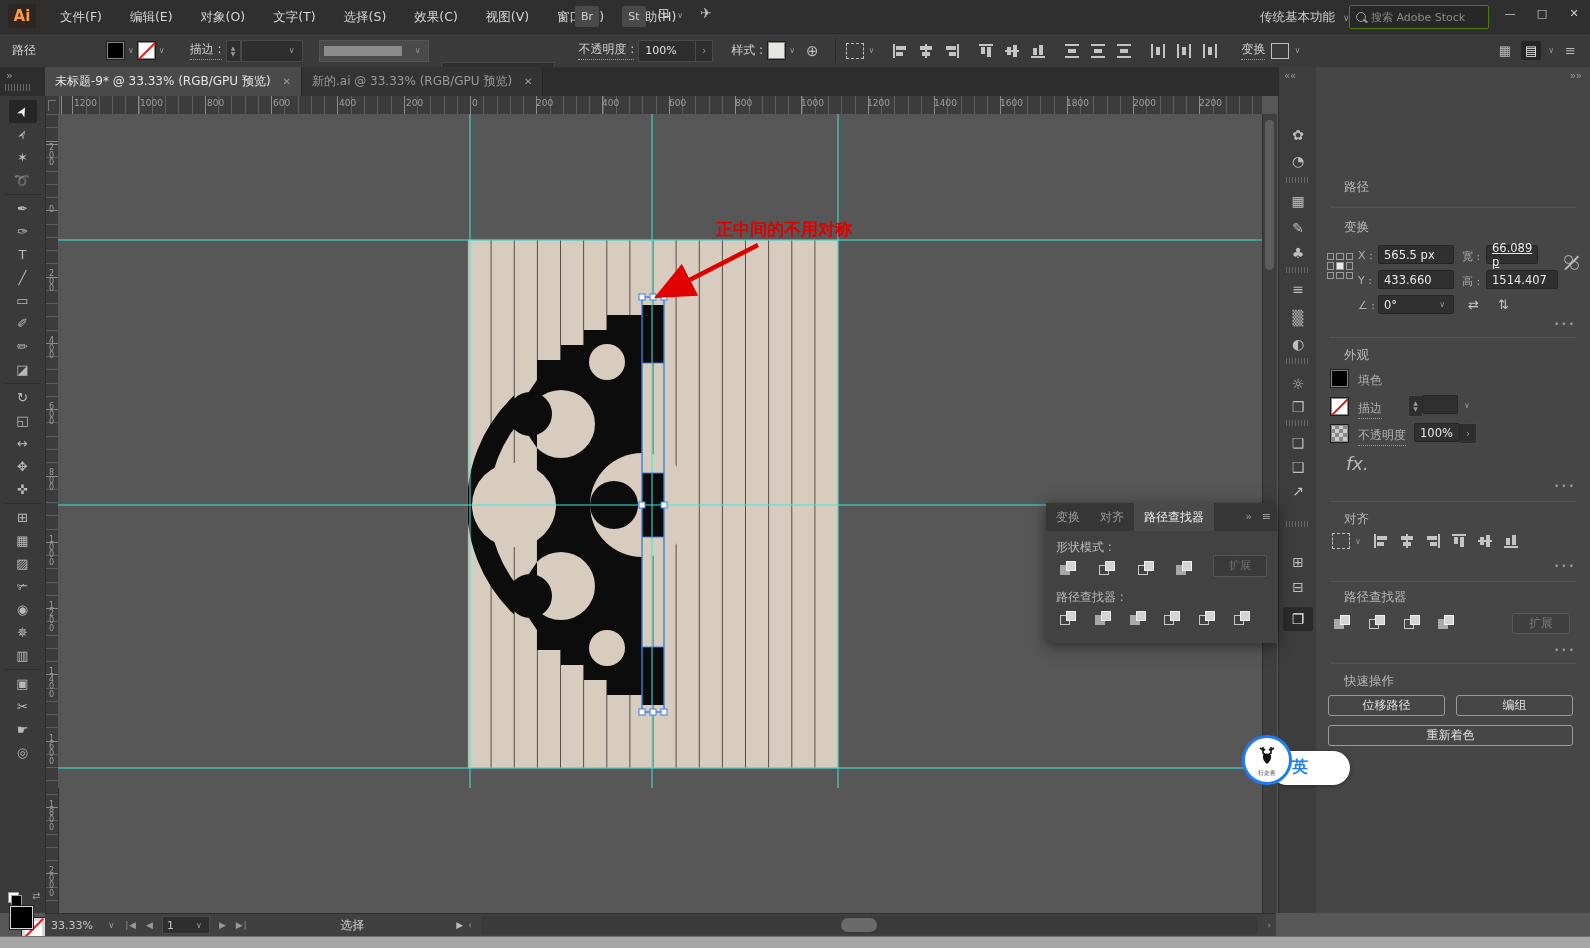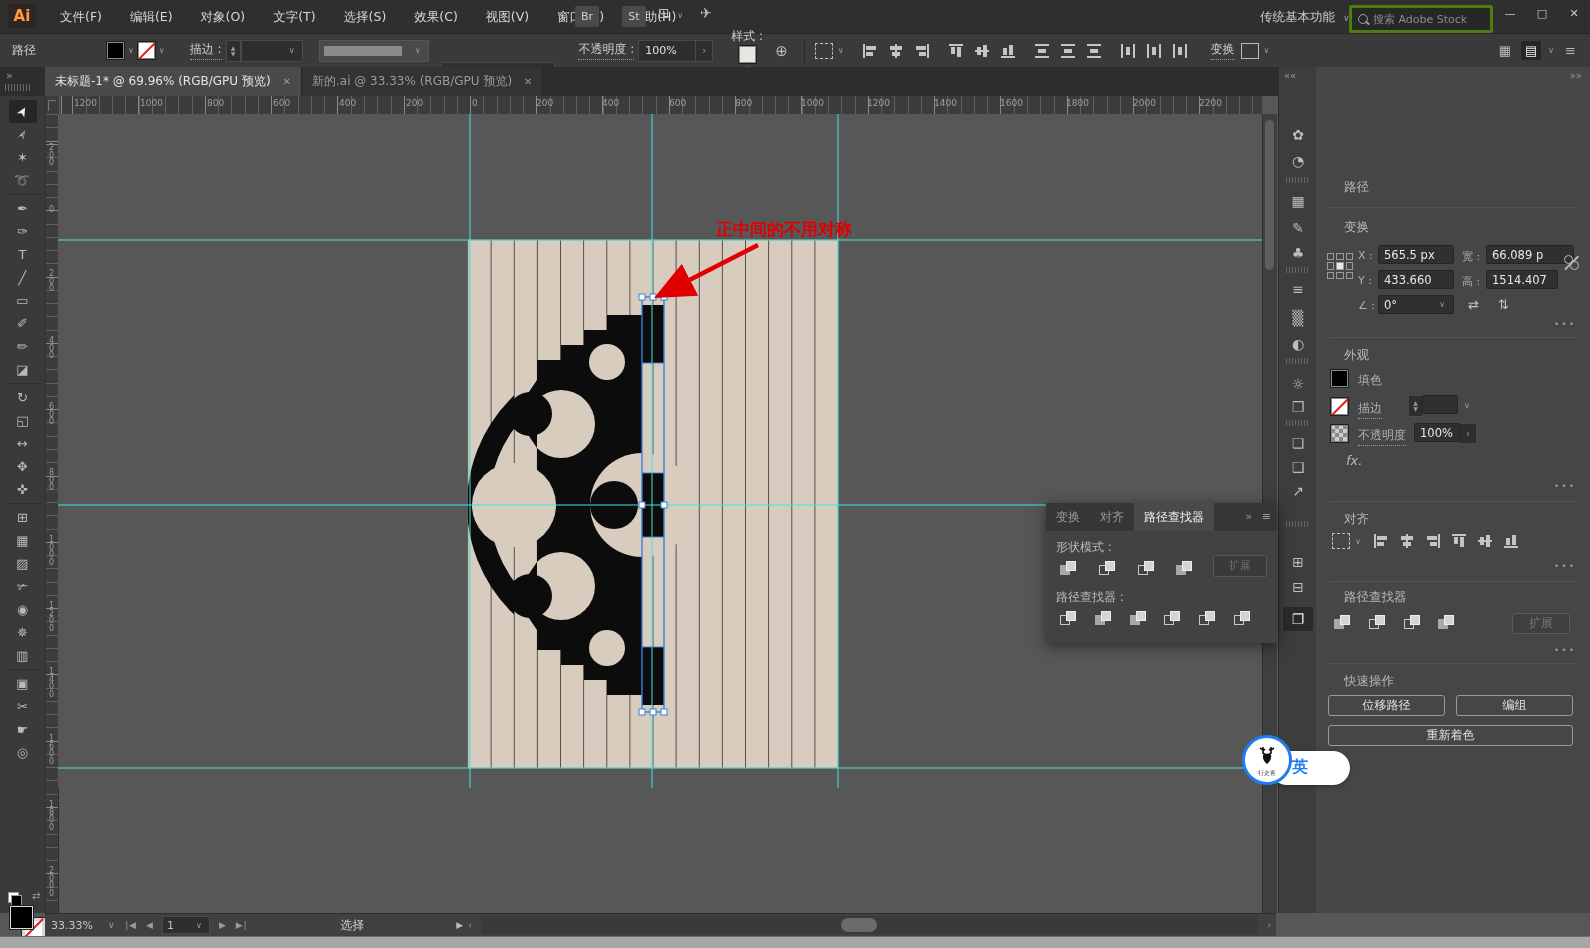--- a/index.html
+++ b/index.html
@@ -6,21 +6,21 @@
   #stage{position:relative;width:1590px;height:948px;background:#575757;overflow:hidden;color:#c8c8c8;font-size:12px;-webkit-user-select:none;user-select:none;}
   
   .menubar{position:absolute;left:0;top:0;width:1590px;height:33px;background:#2f2f2f;border-bottom:1px solid #262626;}
   .ailogo{position:absolute;left:8px;top:4px;width:28px;height:24px;background:#2e2622;color:#ff9a3e;font-weight:bold;font-size:15px;text-align:center;line-height:24px;border-radius:2px;}
   .menus{position:absolute;left:46px;top:0;height:33px;display:flex;}
   .menu-item{padding:0 14px;line-height:33px;color:#d6d6d6;font-size:12.5px;cursor:default;}
   .mb-btn{position:absolute;top:6px;width:24px;height:21px;background:#4a4a4a;color:#cfcfcf;font-size:11px;text-align:center;line-height:21px;border-radius:2px;}
   .mb-ic{position:absolute;top:5px;color:#bdbdbd;font-size:14px;}
   .workspace{position:absolute;left:1260px;top:0;line-height:33px;color:#cfcfcf;font-size:12.5px;}
   .workspace .chev{margin-left:8px;font-size:9px;color:#9a9a9a;}
-  .searchbox{position:absolute;left:1349px;top:5px;width:126px;height:22px;background:#272727;border:3px solid #4d7c0f;border-radius:2px;display:flex;align-items:center;padding:0 6px;color:#8a8a8a;}
+  .searchbox{position:absolute;left:1349px;top:5px;width:126px;height:22px;background:#272727;border:1px solid #4d7c0f;border-radius:2px;display:flex;align-items:center;padding:0 6px;color:#8a8a8a;}
   .mag{width:8px;height:8px;border:1.5px solid #9a9a9a;border-radius:50%;position:relative;margin-right:5px;flex:0 0 auto;}
   .mag::after{content:"";position:absolute;left:6px;top:7px;width:5px;height:1.5px;background:#9a9a9a;transform:rotate(38deg);}
   .searchbox .ph{font-size:11px;white-space:nowrap;overflow:hidden;}
   .winbtns{position:absolute;right:0;top:0;display:flex;}
   .winbtn{width:32px;height:28px;text-align:center;line-height:28px;color:#cfcfcf;font-size:11px;}
   
   .optbar{position:absolute;left:0;top:34px;width:1590px;height:33px;background:#3a3a3a;border-bottom:1px solid #282828;display:flex;align-items:center;}
   .ob{flex:0 0 auto;display:flex;align-items:center;}
   .ob-label{color:#cfcfcf;font-size:12px;margin:0 4px;}
   .dotted{border-bottom:1px dotted #9a9a9a;padding-bottom:1px;}
@@ -121,21 +121,21 @@
   .pinput{position:absolute;height:19px;background:#303030;border:1px solid #252525;border-radius:2px;color:#e8e8e8;font-size:11.5px;display:flex;align-items:center;padding:0 5px;box-sizing:border-box;}
   .refgrid{position:absolute;left:1327px;top:250px;width:26px;height:26px;display:grid;grid-template-columns:repeat(3,1fr);grid-template-rows:repeat(3,1fr);gap:2px;}
   .refgrid i{border:1px solid #9a9a9a;}
   .refgrid i.on{background:#e8e8e8;}
   .chain{position:absolute;width:16px;height:16px;}
   .chain::before,.chain::after{content:"";position:absolute;width:7px;height:7px;border:1.5px solid #b9b9b9;border-radius:50%;}
   .chain::before{left:0;top:0;}
   .chain::after{left:6px;top:6px;}
   .chain i{position:absolute;left:-2px;top:7px;width:19px;height:1.5px;background:#b9b9b9;transform:rotate(-45deg);}
   .pmore{position:absolute;color:#9a9a9a;font-size:9px;letter-spacing:2px;}
-  .fxlbl{position:absolute;left:30px;color:#b9b9b9;font-style:italic;font-size:13px;}
+  .fxlbl{position:absolute;left:30px;color:#b9b9b9;font-style:italic;font-size:18px;}
   .checker{background-image:linear-gradient(45deg,#888 25%,transparent 25%,transparent 75%,#888 75%),linear-gradient(45deg,#888 25%,#ccc 25%,#ccc 75%,#888 75%);background-size:8px 8px;background-position:0 0,4px 4px;}
   .pfi{position:relative;width:17px;height:15px;display:inline-block;margin-right:14px;}
   .pfi i{position:absolute;}
   .pfi .a{left:0;top:4px;width:10px;height:10px;background:#a8a8a8;}
   .pfi .b{left:6px;top:0;width:10px;height:10px;background:#d4d4d4;border:1px solid #efefef;box-sizing:border-box;}
   .pfi.hollow .a{background:transparent;border:1px solid #c8c8c8;box-sizing:border-box;}
   .pbtn{position:absolute;height:21px;border:1px solid #9a9a9a;border-radius:3px;color:#e0e0e0;font-size:12px;display:flex;align-items:center;justify-content:center;box-sizing:border-box;}
   .pbtn-dis{border-color:#5a5a5a;color:#787878;background:#3f3f3f;}
   
   .fpanel{position:absolute;left:1046px;top:503px;width:231px;height:140px;background:#424242;box-shadow:0 3px 14px rgba(0,0,0,.5);z-index:30;}
@@ -220,21 +220,21 @@
           <span class="strokeline"></span>
           <span>基本</span>
         </span>
         <span class="chevsm">∨</span>
     </div>
     <div class="ob" style="margin-left:8px;">
       <span class="ob-label dotted">不透明度 :</span>
       <span class="valbox" style="width:44px;">100%</span>
       <span class="nextbtn">›</span>
     </div>
-    <div class="ob" style="margin-left:14px;flex-direction:column;">
+    <div class="ob" style="margin-left:14px;">
       <span class="ob-label">样式 :</span>
       <span class="swatch" style="background:#e8e6e2;"></span>
         <span class="chevsm">∨</span>
     </div>
     <div class="ob">
         <span class="globe">⊕</span>
       </div>
     <div class="vsep"></div>
     <div class="ob">
         <span class="bound"></span>
@@ -314,21 +314,21 @@
       <span style="font-size:13px;color:#bdbdbd;margin-left:8px;">≡</span>
     </div>
   </div>
 
   <div class="tabbar">
     <div class="tabexp">»</div>
     <div class="tabgrip"></div>
     <div class="tabs">
 
     <div class="tab active">
-          <span class="tab-title">未标题-1* @ 69.96% (RGB/GPU 预览)</span>
+          <span class="tab-title">未标题-9* @ 33.33% (RGB/GPU 预览)</span>
           <span class="tab-close">✕</span>
         </div>
         <div class="tab">
           <span class="tab-title">新的.ai @ 33.33% (RGB/GPU 预览)</span>
           <span class="tab-close">✕</span>
         </div>
       </div>
   </div>
 
   <div class="rcorner"></div>
@@ -643,21 +643,21 @@
         <i></i>
         <i class="on"></i>
         <i></i>
         <i></i>
         <i></i>
         <i></i>
     </div>
     <div class="pfield-label" style="left:42px;top:182px;">X :</div>
     <div class="pinput" style="left:62px;top:178px;width:76px;">565.5 px</div>
     <div class="pfield-label" style="left:146px;top:182px;">宽 :</div>
-    <div class="pinput" style="left:170px;top:178px;width:88px;">66.089 p</div>
+    <div class="pinput" style="left:170px;top:178px;width:52px;text-decoration:underline;">66.089 p</div>
     <div class="chain" style="left:248px;top:188px;">
         <i></i>
       </div>
     <div class="pfield-label" style="left:42px;top:207px;">Y :</div>
     <div class="pinput" style="left:62px;top:203px;width:76px;">433.660</div>
     <div class="pfield-label" style="left:146px;top:207px;">高 :</div>
     <div class="pinput" style="left:170px;top:203px;width:72px;">1514.407</div>
     <div class="pfield-label" style="left:42px;top:232px;">∠ :</div>
     <div class="pinput" style="left:62px;top:228px;width:76px;justify-content:space-between;">
         <span>0°</span>

